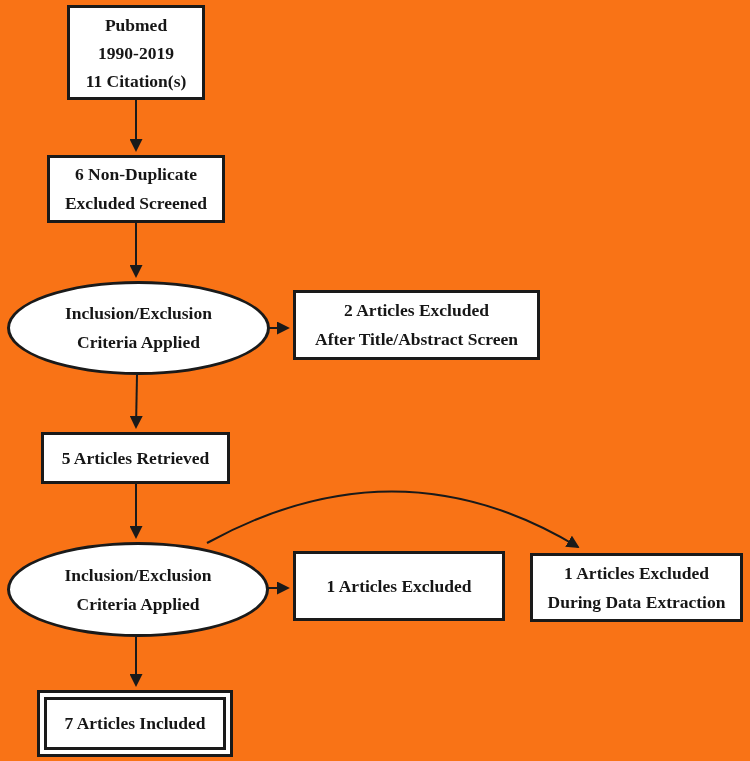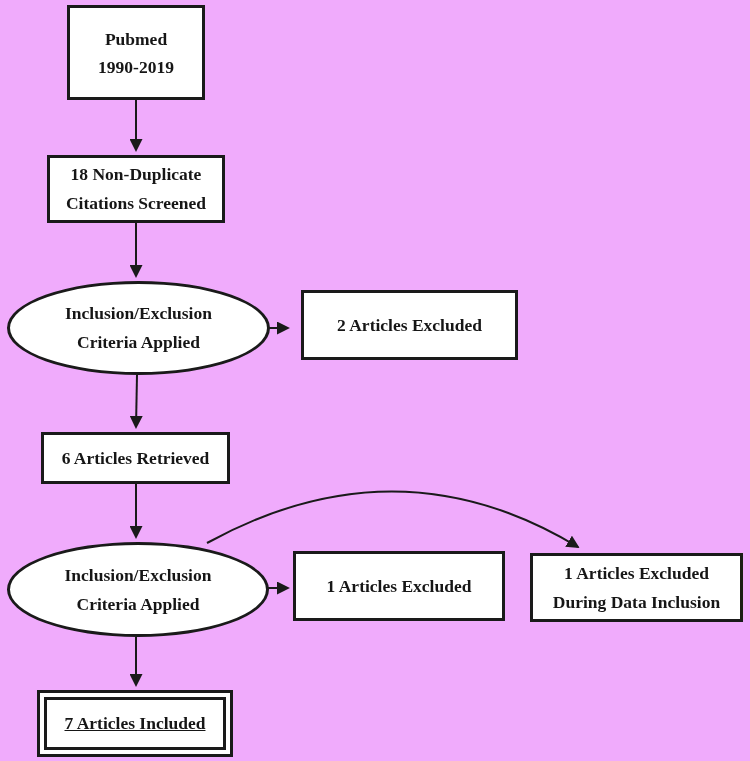--- a/index.html
+++ b/index.html
@@ -1,20 +1,20 @@
 <!DOCTYPE html>
 <html><head>
 <meta charset="utf-8">
 <style>
   html, body { margin: 0; padding: 0; background: #ffffff; }
   .canvas {
     position: relative;
     width: 750px;
     height: 761px;
-    background: #f0abfc;
+    background: #f97316;
     font-family: "Liberation Serif", "DejaVu Serif", serif;
     font-weight: 700;
     color: #161616;
     overflow: hidden;
   }
   .arrow-layer {
     position: absolute;
     left: 0; top: 0;
     width: 750px; height: 761px;
     pointer-events: none;
@@ -29,28 +29,28 @@
     align-items: center;
     justify-content: center;
     text-align: center;
   }
   .node .line {
     line-height: 29px;
     font-size: 17.5px;
     white-space: nowrap;
   }
   .ellipse { border-radius: 50%; }
-  .double-border { border: 10px double #1a1a1a; text-decoration: underline; }
+  .double-border { border: 10px double #1a1a1a; }
 
   
   #n-source      { left: 67px;  top: 5px;   width: 138px; height: 95px; }
   #n-source .line { line-height: 28px; }
   #n-screened    { left: 47px;  top: 155px; width: 178px; height: 68px; }
   #n-criteria1   { left: 7px;   top: 281px; width: 263px; height: 94px; }
-  #n-excl-title  { left: 293px; top: 290px; width: 217px; height: 70px; margin-left: 8px; }
+  #n-excl-title  { left: 293px; top: 290px; width: 247px; height: 70px; }
   #n-retrieved   { left: 41px;  top: 432px; width: 189px; height: 52px; }
   #n-criteria2   { left: 7px;   top: 542px; width: 262px; height: 95px; }
   #n-excl-full   { left: 293px; top: 551px; width: 212px; height: 70px; }
   #n-excl-data   { left: 530px; top: 553px; width: 213px; height: 69px; }
   #n-included    { left: 37px;  top: 690px; width: 196px; height: 67px; }
 </style>
 </head>
 <body>
 
 <div class="canvas">
@@ -69,51 +69,53 @@
       <path d="M136,484 L136,537" marker-end="url(#ah)"></path>
       <path d="M268,588 L288,588" marker-end="url(#ah)"></path>
       <path d="M136,637 L136,685" marker-end="url(#ah)"></path>
       <path d="M207,543 Q398,438 578,547" marker-end="url(#ah)"></path>
     </g>
   </svg>
 
   <div class="node" id="n-source">
     <div class="line">Pubmed</div>
     <div class="line">1990-2019</div>
+    <div class="line">11 Citation(s)</div>
   </div>
 
   <div class="node" id="n-screened">
-    <div class="line">18 Non-Duplicate</div>
-    <div class="line">Citations Screened</div>
+    <div class="line">6 Non-Duplicate</div>
+    <div class="line">Excluded Screened</div>
   </div>
 
   <div class="node ellipse" id="n-criteria1">
     <div class="line">Inclusion/Exclusion</div>
     <div class="line">Criteria Applied</div>
   </div>
 
   <div class="node" id="n-excl-title">
     <div class="line">2 Articles Excluded</div>
+    <div class="line">After Title/Abstract Screen</div>
   </div>
 
   <div class="node" id="n-retrieved">
-    <div class="line">6 Articles Retrieved</div>
+    <div class="line">5 Articles Retrieved</div>
   </div>
 
   <div class="node ellipse" id="n-criteria2">
     <div class="line">Inclusion/Exclusion</div>
     <div class="line">Criteria Applied</div>
   </div>
 
   <div class="node" id="n-excl-full">
     <div class="line">1 Articles Excluded</div>
   </div>
 
   <div class="node" id="n-excl-data">
     <div class="line">1 Articles Excluded</div>
-    <div class="line">During Data Inclusion</div>
+    <div class="line">During Data Extraction</div>
   </div>
 
   <div class="node double-border" id="n-included">
     <div class="line">7 Articles Included</div>
   </div>
 
 </div>
 
 </body></html>

